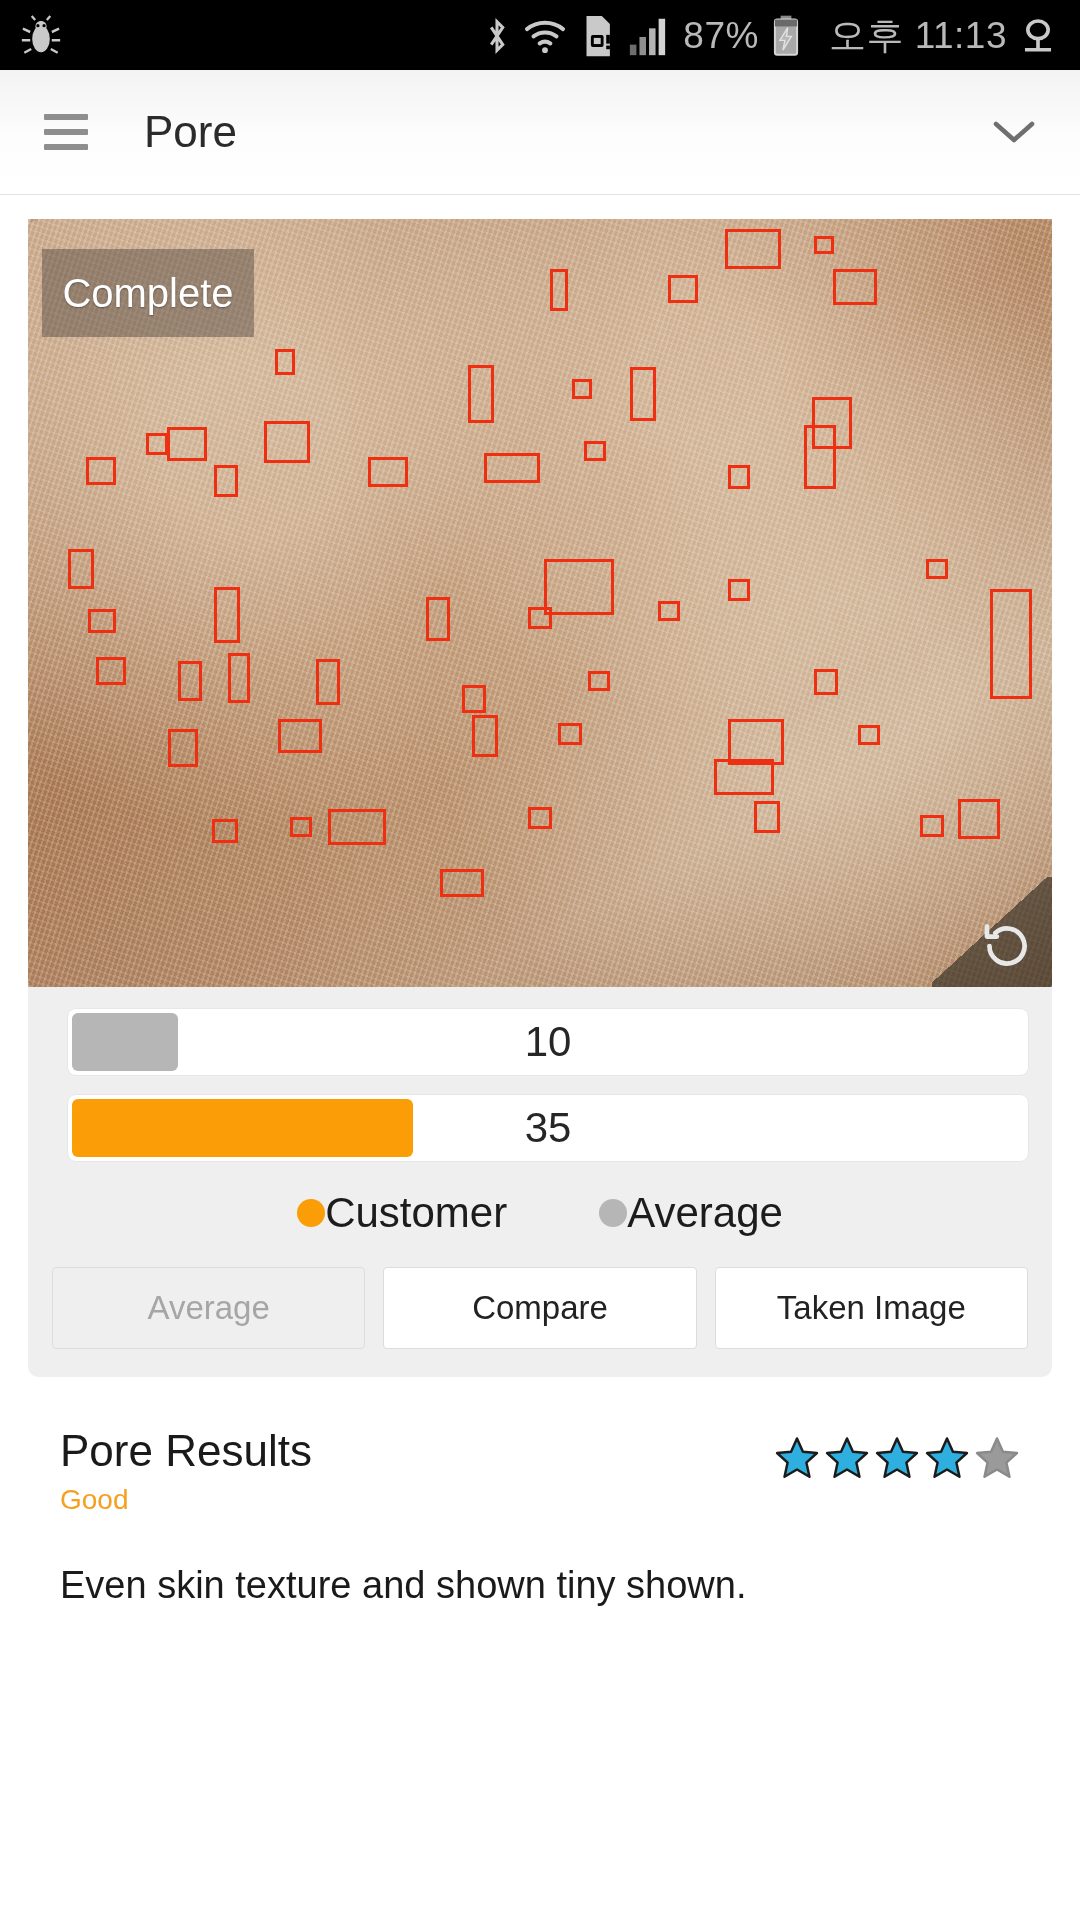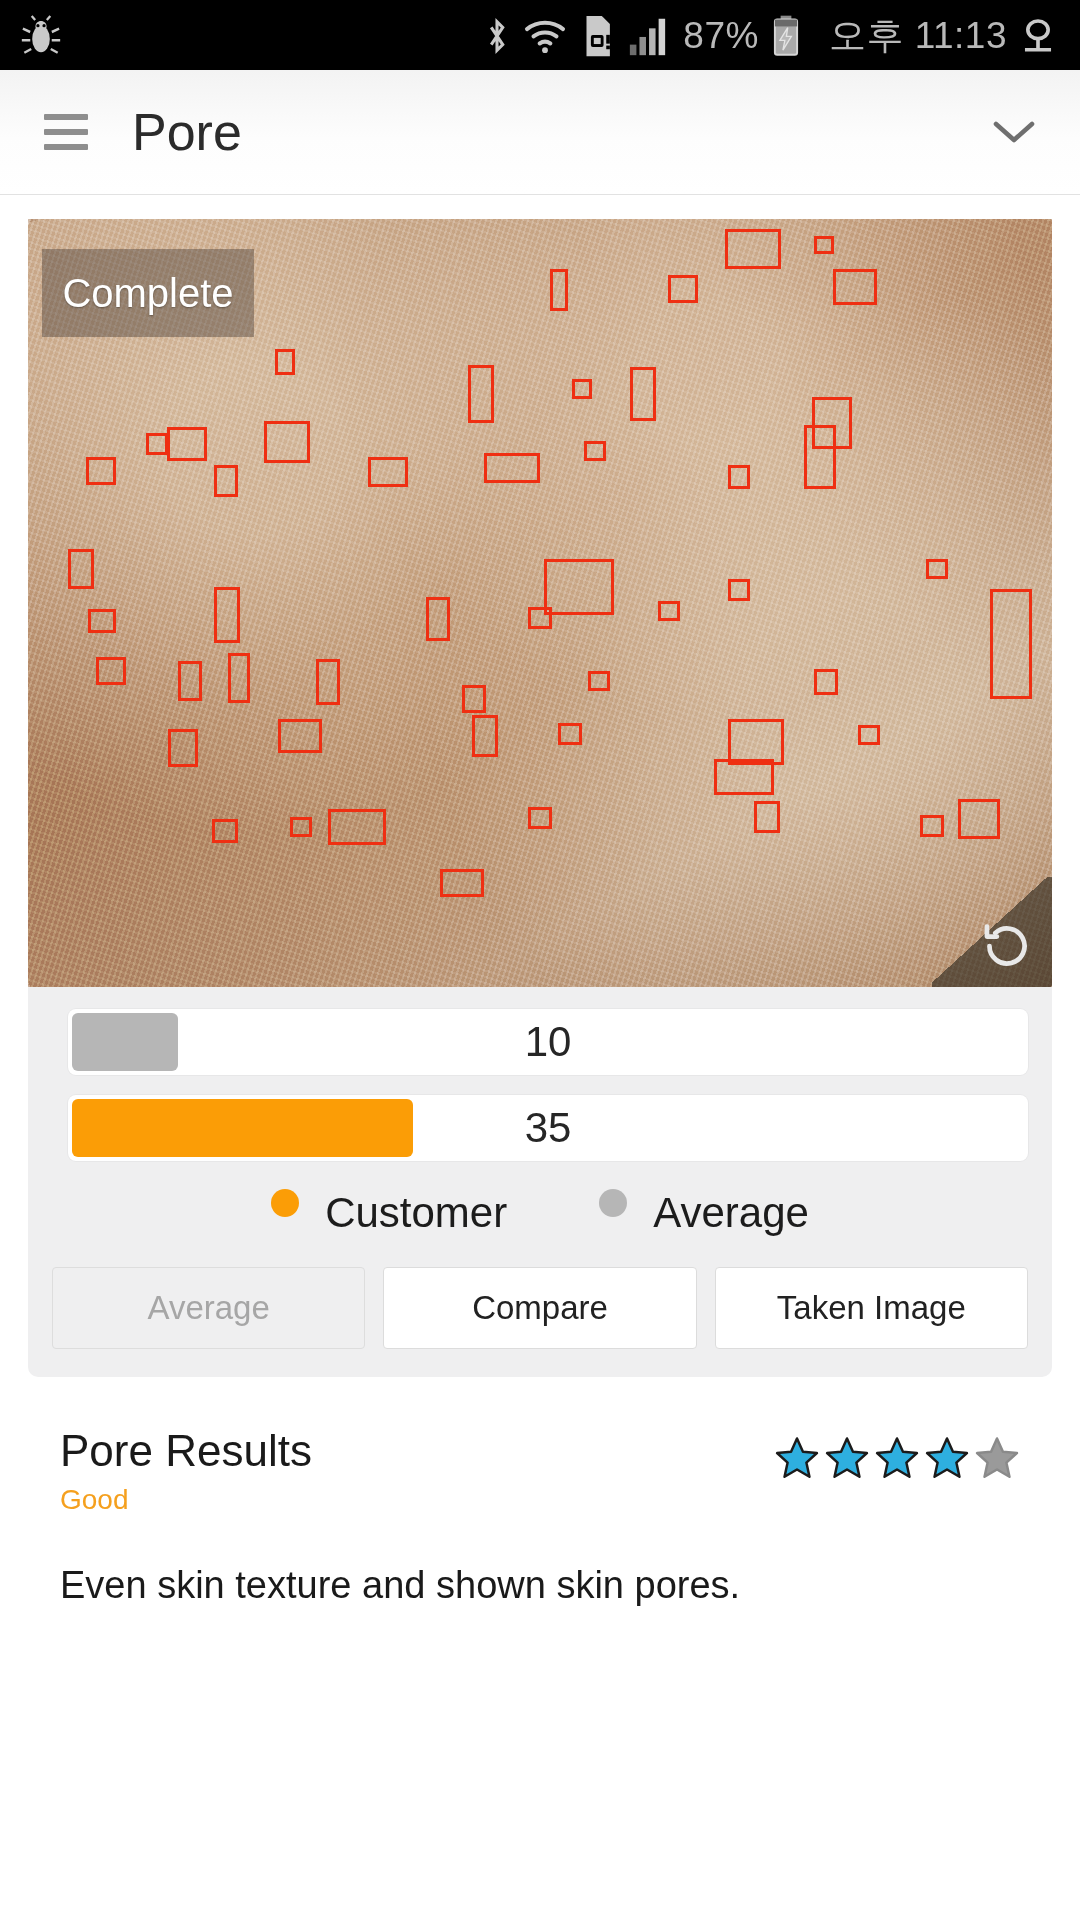--- a/index.html
+++ b/index.html
@@ -31,21 +31,21 @@
     height:125px; background:#fbfbfb;
     background:linear-gradient(#f3f3f3, #fdfdfd 55%, #ffffff);
     display:flex; align-items:center;
     padding:0 38px 0 44px;
     border-bottom:1px solid #e2e2e2;
     position:relative;
   }
   .hamburger { width:44px; display:flex; flex-direction:column; gap:9px; cursor:pointer; }
   .hamburger span { display:block; height:6px; background:#8e8e8e; border-radius:1px; }
   .appbar-title {
-    margin-left:44px; font-size:52px; color:#2b2b2b; font-weight:400;text-align:center;
+    margin-left:56px; font-size:44px; color:#2b2b2b; font-weight:400;text-align:center;
   }
   .appbar-chev { margin-left:auto; width:56px; height:56px; display:flex; align-items:center; justify-content:center; cursor:pointer; }
 
   
   .card {
     margin:24px 28px 0 28px;
     background:#efeff0;
     border-radius:10px;
     padding:0 0 28px 0;
     width:1024px;
@@ -126,21 +126,21 @@
     position:relative; z-index:2;
     width:100%; text-align:center;
     font-size:42px; color:#262626;
   }
 
   
   .legend {
     display:flex; align-items:center; justify-content:center;
     gap:92px; margin-top:28px; margin-bottom:30px;
   }
-  .legend-item { display:flex; align-items:flex-start; gap:26px; }
+  .legend-item { display:flex; align-items:center; }
   .legend-dot { width:28px; height:28px; border-radius:50%; }
   .legend-dot.customer { background:#fb9d06; }
   .legend-dot.average  { background:#b6b6b6; }
   .legend-label { font-size:42px; color:#1c1c1c; }
 
   
   .tabs {
     display:flex; gap:18px; padding:0 24px;
   }
   .tab {
@@ -361,14 +361,14 @@
           <path d="M12 1.8l3.1 6.9 7.3.7-5.5 5 1.6 7.4L12 18l-6.5 3.8 1.6-7.4-5.5-5 7.3-.7z"></path>
         </svg>
       <svg width="46" height="46" viewBox="0 0 24 24" fill="#2eafe0" stroke="#1b1b1b" stroke-width="1.3" stroke-linejoin="round">
           <path d="M12 1.8l3.1 6.9 7.3.7-5.5 5 1.6 7.4L12 18l-6.5 3.8 1.6-7.4-5.5-5 7.3-.7z"></path>
         </svg>
       <svg width="46" height="46" viewBox="0 0 24 24" fill="#9a9a9a" stroke="#8a8a8a" stroke-width="1.3" stroke-linejoin="round">
           <path d="M12 1.8l3.1 6.9 7.3.7-5.5 5 1.6 7.4L12 18l-6.5 3.8 1.6-7.4-5.5-5 7.3-.7z"></path>
         </svg>
     </div>
   </div>
-  <div class="desc">Even skin texture and shown skin pores.</div>
+  <div class="desc">Even skin texture and shown tiny shown.</div>
 </div>
 
 </body></html>

